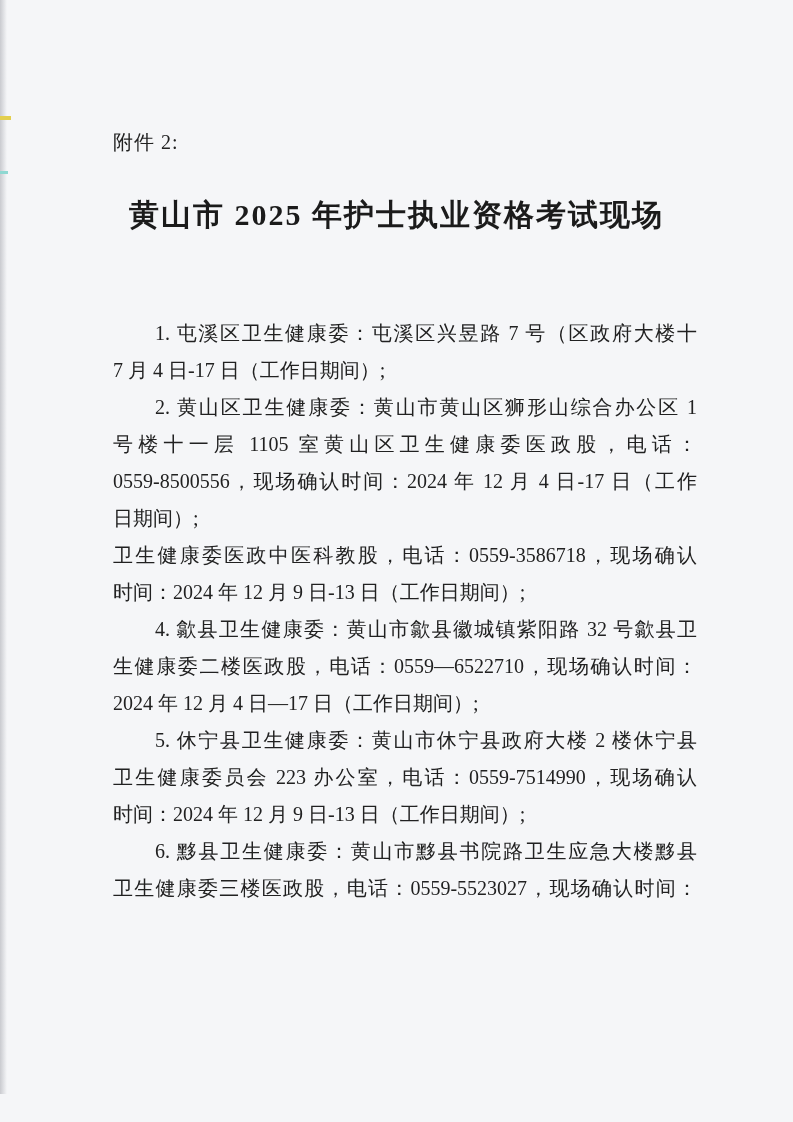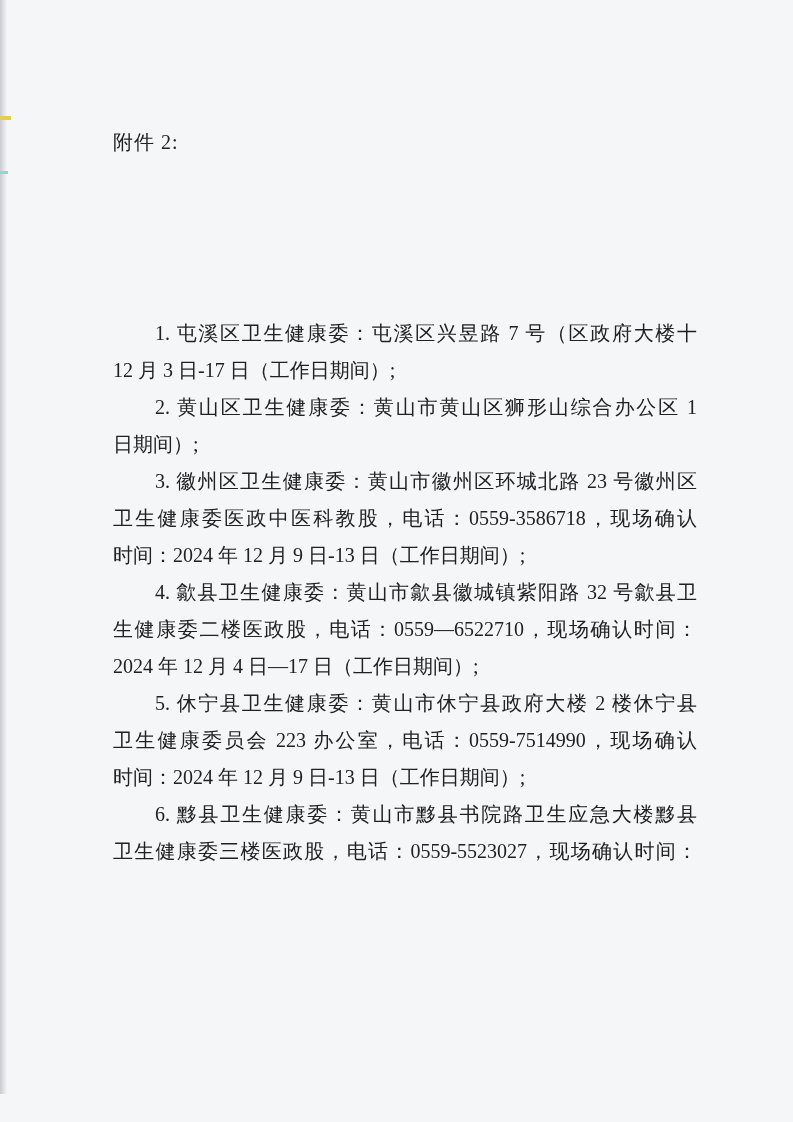--- a/index.html
+++ b/index.html
@@ -49,33 +49,35 @@
 <body style="background: rgb(245, 246, 248);">
 
 <div class="page" style="color: rgb(33, 33, 33);">
   <div class="edge-shade"></div>
   <div class="mark mark-yellow" style="background: rgb(227, 207, 78);"></div>
   <div class="mark mark-cyan" style="background: rgb(143, 216, 210);"></div>
 
   <div class="attachment">附件 2:</div>
 
   <div class="title">
+      <div class="title-line">黄山市 2025 年护士执业资格考试现场</div>
     </div>
 
   <div class="body-text">
       <div>
         <div class="line first">1. 屯溪区卫生健康委：屯溪区兴昱路 7 号（区政府大楼十</div>
-        <div class="line endline">12 月 3 日-17 日（工作日期间）;</div>
+        <div class="line endline">7 月 4 日-17 日（工作日期间）;</div>
       </div>
       <div>
         <div class="line first">2. 黄山区卫生健康委：黄山市黄山区狮形山综合办公区 1</div>
+        <div class="line">号楼十一层 1105 室黄山区卫生健康委医政股，电话：</div>
+        <div class="line">0559-8500556，现场确认时间：2024 年 12 月 4 日-17 日（工作</div>
         <div class="line endline">日期间）;</div>
       </div>
       <div>
-        <div class="line first">3. 徽州区卫生健康委：黄山市徽州区环城北路 23 号徽州区</div>
         <div class="line">卫生健康委医政中医科教股，电话：0559-3586718，现场确认</div>
         <div class="line endline">时间：2024 年 12 月 9 日-13 日（工作日期间）;</div>
       </div>
       <div>
         <div class="line first">4. 歙县卫生健康委：黄山市歙县徽城镇紫阳路 32 号歙县卫</div>
         <div class="line">生健康委二楼医政股，电话：0559—6522710，现场确认时间：</div>
         <div class="line endline">2024 年 12 月 4 日—17 日（工作日期间）;</div>
       </div>
       <div>
         <div class="line first">5. 休宁县卫生健康委：黄山市休宁县政府大楼 2 楼休宁县</div>

